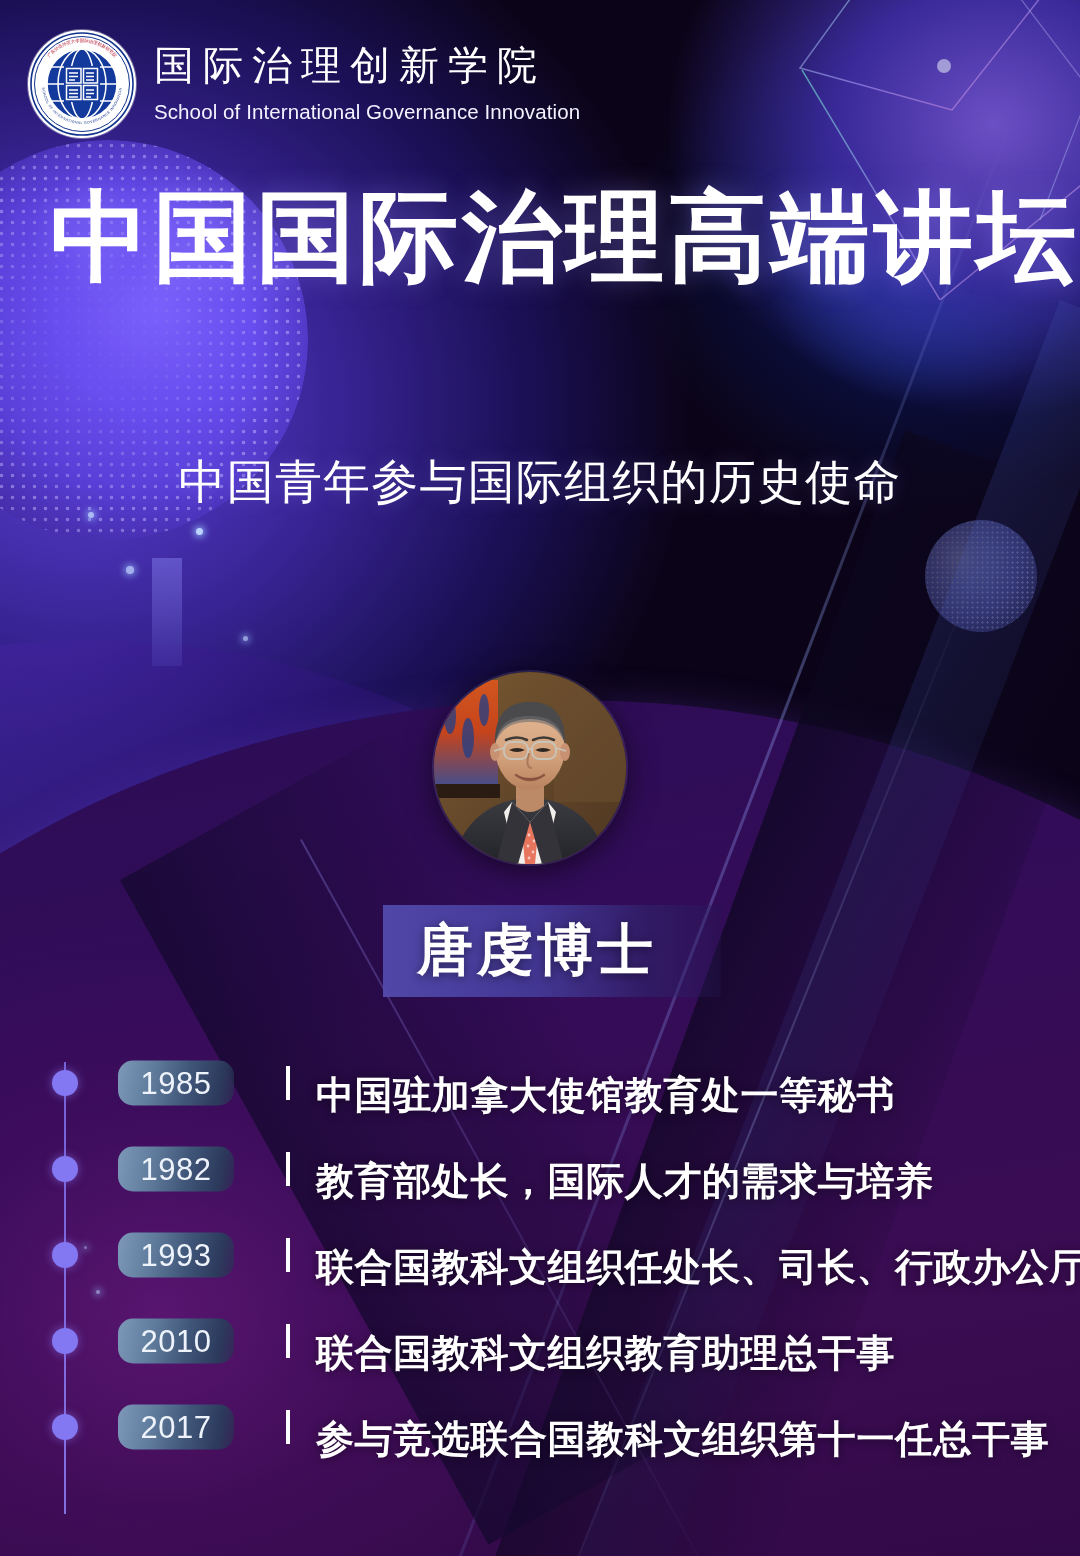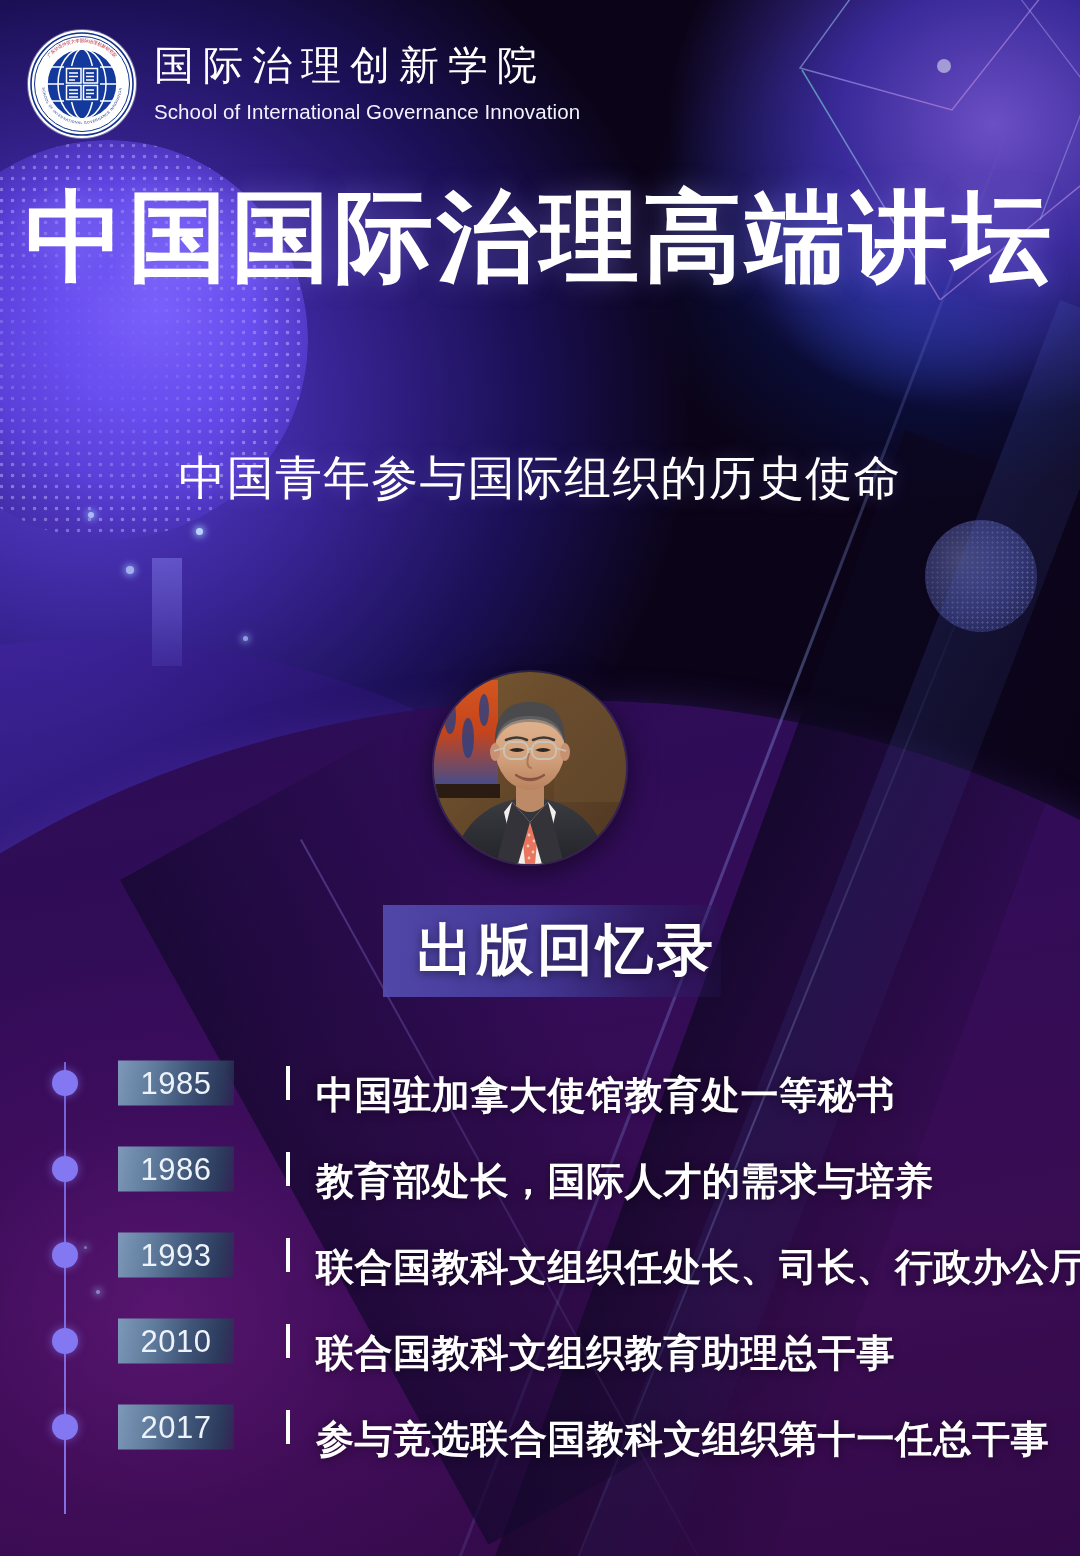--- a/index.html
+++ b/index.html
@@ -145,42 +145,42 @@
     white-space:nowrap;
   }
   .school-en{
     font-size:20.5px; color:#f2f3ff; letter-spacing:.1px; white-space:nowrap;
     font-weight:400;
   }
 
   
   .title-cn{
     position:absolute; left:0; right:0; top:182px;
-    text-align:center;
+    text-align:right;
     font-family:"Liberation Sans","DejaVu Sans",sans-serif;
     font-weight:700;
     font-size:99px; letter-spacing:4px; color:#ffffff;
     line-height:1.12;
     text-shadow:0 0 26px rgba(150,140,255,.40);
     white-space:nowrap;
   }
   .title-en{
     position:absolute; left:0; right:0; top:308px;
     text-align:center;
     font-family:"Liberation Serif","DejaVu Serif",serif;
     font-size:44px; color:#f4f5ff; line-height:1.26;
     letter-spacing:.4px;
     text-shadow:0 0 16px rgba(130,120,230,.35);
   }
   .topic{
     position:absolute; left:0; right:0; top:450px;
     text-align:center;
     font-size:47px; color:#ffffff; line-height:1.38;
     letter-spacing:1.2px; font-weight:400;
-    font-family:Liberation Mono, monospace;
+    font-family:Liberation Serif, serif;
     text-shadow:0 0 18px rgba(140,130,240,.32);
   }
 
   
   .portrait{
     position:absolute; left:434px; top:672px;
     width:192px; height:192px; border-radius:50%;
     overflow:hidden;
     background:#241510;
     box-shadow:0 0 0 2px rgba(160,150,230,.18), 0 6px 30px rgba(0,0,0,.6);
@@ -221,21 +221,21 @@
     width:26px; height:26px; margin-top:-13px;
     border-radius:50%;
     background:#8477f2;
     box-shadow:0 0 10px rgba(140,125,250,.55);
   }
   .tl-year{
     position:absolute; left:118px; top:50%;
     transform:translateY(-50%);
     width:116px; height:45px;
     background:linear-gradient(100deg,#7d98b8 0%, #627e9f 28%, #3f5578 60%, #2c3a5c 86%, #27315090 100%);
-    display:flex; align-items:center; justify-content:center;
+    display:flex; align-items:center; justify-content:center;border-radius:15px;
   }
   .tl-year span{
     font-size:31px; color:#eef3fb; font-weight:400; letter-spacing:.5px;
     font-family:"Liberation Sans","DejaVu Sans",sans-serif;
   }
   .tl-sep{
     position:absolute; left:286px; top:50%;
     transform:translateY(-50%);
     width:4px; height:34px; background:#ffffff;
   }
@@ -424,39 +424,39 @@
       </g>
 
       <path d="M95,82 q-4,12 2,14" stroke="#a9795a" stroke-width="2" fill="none" stroke-linecap="round"></path>
 
       <path d="M82,103 q14,10 28,0" stroke="#8d5743" stroke-width="2.4" fill="none" stroke-linecap="round"></path>
       <path d="M84,104 q12,7 24,0 q-12,4 -24,0" fill="#7d4536" opacity=".75"></path>
     </svg>
   </div>
 
   <div class="name-plate">
-    <span>出版回忆录</span>
+    <span>唐虔博士</span>
   </div>
 
   <div class="timeline">
     <div class="tl-line"></div>
 
     <div class="tl-row">
       <div class="tl-dot"></div>
       <div class="tl-year">
           <span>1985</span>
         </div>
       <div class="tl-sep"></div>
       <div class="tl-text">中国驻加拿大使馆教育处一等秘书</div>
     </div>
 
     <div class="tl-row">
       <div class="tl-dot"></div>
       <div class="tl-year">
-          <span>1986</span>
+          <span>1982</span>
         </div>
       <div class="tl-sep"></div>
       <div class="tl-text">教育部处长，国际人才的需求与培养</div>
     </div>
 
     <div class="tl-row">
       <div class="tl-dot"></div>
       <div class="tl-year">
           <span>1993</span>
         </div>

